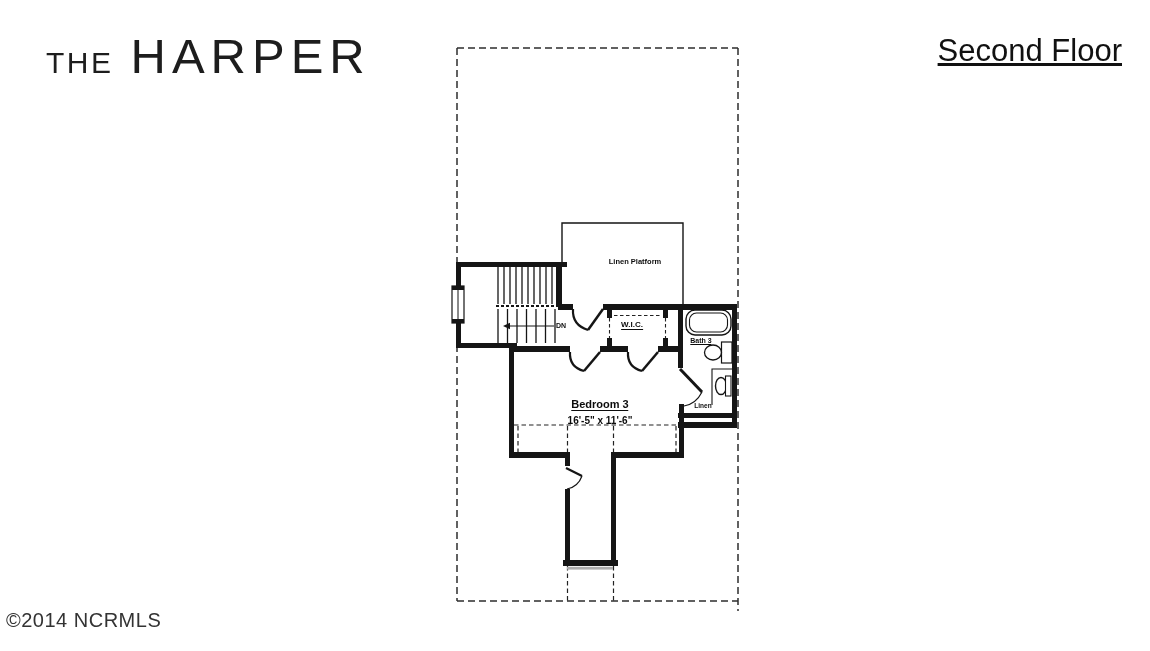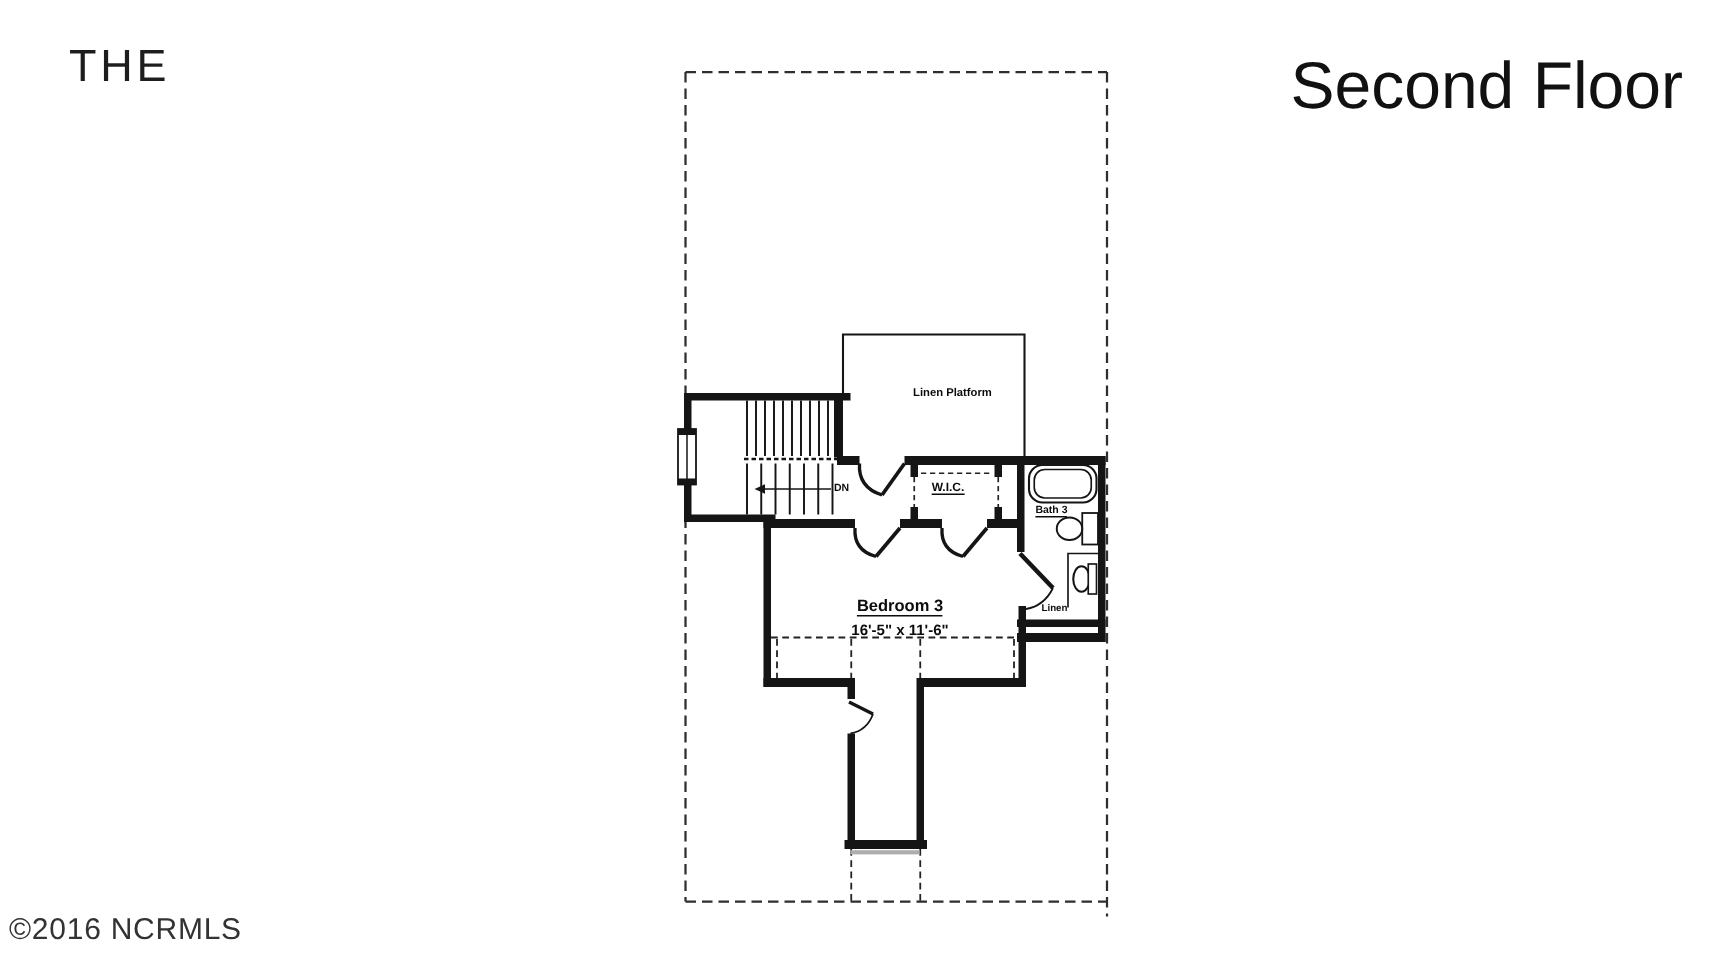--- a/index.html
+++ b/index.html
@@ -3,41 +3,42 @@
 <meta charset="utf-8">
 <style>
   html,body{margin:0;padding:0;background:#ffffff;}
   .page{position:relative;width:1150px;height:651px;background:#fff;overflow:hidden;
         font-family:"Liberation Sans",sans-serif;color:#111;}
   .plan-svg{position:absolute;left:0;top:0;}
   
   .brand{position:absolute;left:46px;top:28px;display:flex;align-items:baseline;color:#1d1d1d;}
   .brand-the{font-size:30px;font-weight:500;letter-spacing:2.5px;margin-right:17px;}
   .brand-name{font-size:49px;font-weight:500;letter-spacing:6px;}
-  .floor-label{position:absolute;right:28px;top:33px;font-size:44px;font-weight:400;color:#111;}
+  .floor-label{position:absolute;right:28px;top:33px;font-size:31px;font-weight:400;color:#111;text-decoration:underline;}
   .copyright{position:absolute;left:6px;top:609px;font-size:20px;letter-spacing:.5px;color:#333;}
   
   .lbl{position:absolute;white-space:nowrap;color:#0c0c0c;font-weight:700;line-height:1.05;}
   .lbl.centered{transform:translateX(-50%);text-align:center;}
   .u{border-bottom:1px solid #0c0c0c;padding-bottom:0px;text-align:center;}
   .lbl-mech{left:635px;top:258px;font-size:7.5px;}
   .lbl-wic{left:632px;top:321px;font-size:8px;}
   .lbl-bath{left:701px;top:337px;font-size:7px;}
   .lbl-linen{left:703px;top:403px;font-size:6.5px;}
   .lbl-bedroom{left:600px;top:399px;font-size:11px;}
   .lbl-dims{left:600px;top:416px;font-size:10px;}
   .lbl-dn{left:556px;top:321.5px;font-size:7px;}
 </style>
 </head>
 <body>
 
 <div class="page">
 
   <div class="brand">
     <span class="brand-the">THE</span>
+    <span class="brand-name">HARPER</span>
   </div>
   <div class="floor-label">Second Floor</div>
 
   <svg class="plan-svg" width="1150" height="651" viewBox="0 0 1150 651">
 
     <g stroke="#2e2e2e" stroke-width="1.5" stroke-dasharray="7,4" fill="none">
       <path d="M457,48 H738"></path>
       <path d="M457,48 V601"></path>
       <path d="M738,48 V611"></path>
       <path d="M457,601 H738"></path>
@@ -183,14 +184,14 @@
   <div class="lbl centered lbl-bedroom">
     <span class="u">Bedroom 3</span>
   </div>
   <div class="lbl centered lbl-dims">
     <span>16'-5" x 11'-6"</span>
   </div>
   <div class="lbl lbl-dn">
     <span>DN</span>
   </div>
 
-  <div class="copyright">©2016 NCRMLS</div>
+  <div class="copyright">©2014 NCRMLS</div>
 </div>
 
 </body></html>

